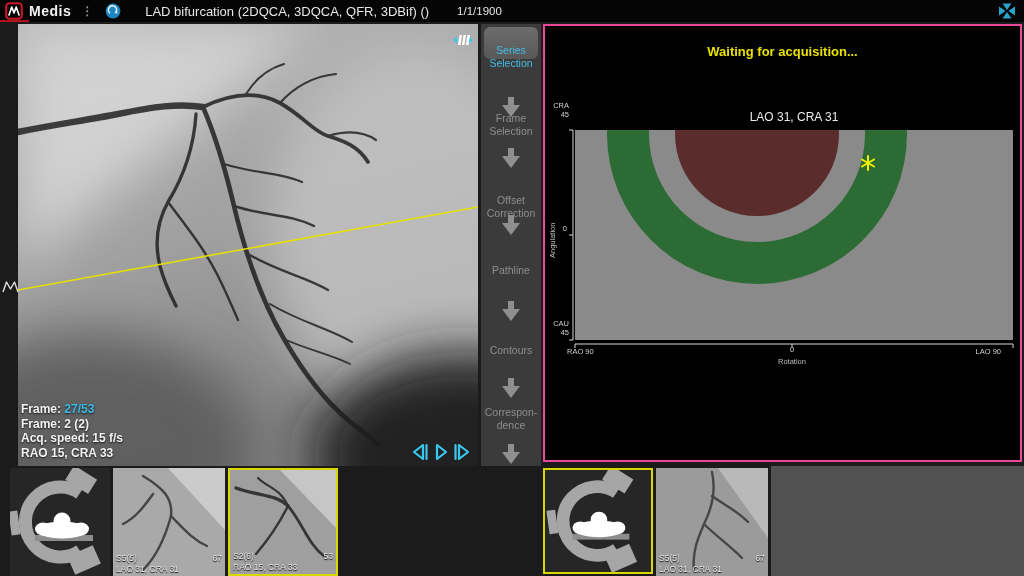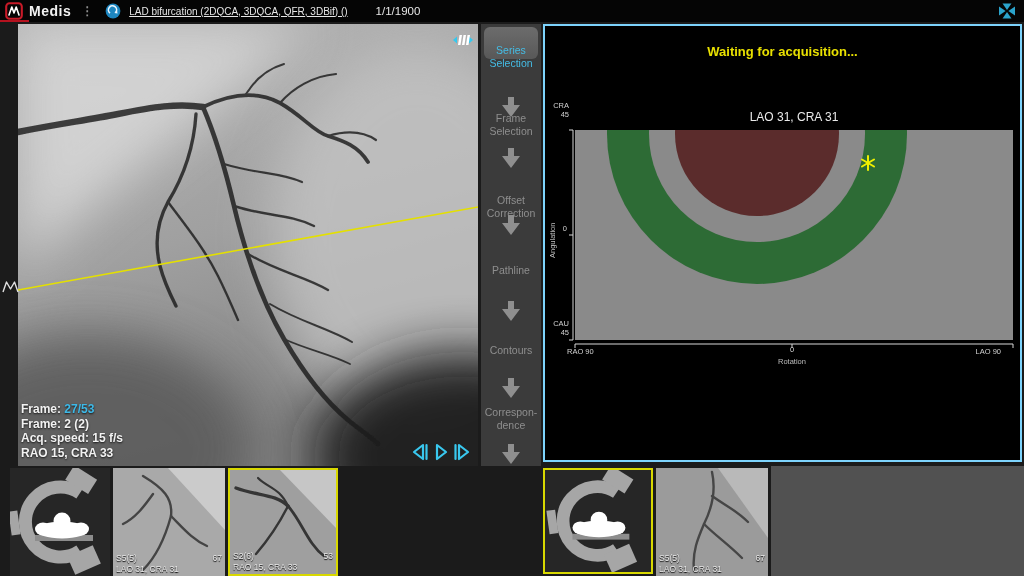--- a/index.html
+++ b/index.html
@@ -5,21 +5,21 @@
   * { box-sizing: border-box; margin: 0; padding: 0; }
   html,body { width:1024px; height:576px; background:#161616; overflow:hidden;
               font-family:"Liberation Sans", sans-serif; }
   .screen { position:relative; width:1024px; height:576px; background:#1b1b1b; }
 
   
   .titlebar { position:absolute; left:0; top:0; width:1024px; height:22px;
               background:#050505; display:flex; align-items:center; }
   .brand { color:#f2f2f2; font-size:14px; font-weight:600; letter-spacing:.5px; margin-left:5px; }
   .kebab { color:#8f8f8f; font-size:12px; font-weight:700; margin-left:10px; }
-  .tb-title { color:#e6e6e6; font-size:10px; margin-left:8px; white-space:nowrap;text-decoration:underline; }
+  .tb-title { color:#e6e6e6; font-size:13px; margin-left:24px; white-space:nowrap; }
   .tb-date  { color:#e6e6e6; font-size:11.5px; margin-left:28px; }
   .tb-spacer { flex:1; }
   .logo-underline { position:absolute; left:0; top:20px; width:29px; height:2px; background:#b5121f; }
   .mlogo { margin-left:4px; display:block; }
   .appicon { margin-left:12px; display:block; }
   .collapse { margin-right:6px; display:block; }
 
   
   .left-viewer { position:absolute; left:18px; top:24px; width:460px; height:442px;
                  background:#7f1d1d; overflow:hidden; }
@@ -37,21 +37,21 @@
   .wf-step.sel { left:3px; width:54px; height:32px; padding-top:17px; border-radius:6px;
                  background:linear-gradient(#6c6c6c,#585858); color:#45bce4; }
   .wf-arrow { position:absolute; left:18px; }
   .wf-check { position:absolute; left:15px; }
   .wf-x { position:absolute; left:7px; width:46px; height:22px; background:#2d2d2d;
           border:1px solid #b2b2b2; border-radius:4px; display:flex;
           align-items:center; justify-content:center; }
 
   
   .right-panel { position:absolute; left:543px; top:24px; width:479px; height:438px;
-                 background:#000; border:2px solid #7dd3fc; }
+                 background:#000; border:2px solid #ec4899; }
   .acq-status { position:absolute; left:0; top:18px; width:100%; text-align:center;
                 color:#e8e000; font-size:13px; font-weight:600; }
   .chart-title { position:absolute; left:30px; top:84px; width:438px; text-align:center;
                  color:#eaeaea; font-size:12px; }
   .gauge { position:absolute; left:0; top:96px; }
   .ax { position:absolute; color:#d2d2d2; font-size:7.5px; line-height:8.5px; }
   .ax-cra { left:2px; top:76px; width:22px; text-align:right; }
   .ax-y0  { left:12px; top:199px; width:10px; text-align:right; }
   .ax-cau { left:2px; top:294px; width:22px; text-align:right; }
   .ax-ylab { left:4px; top:232px; transform-origin:0 0; transform:rotate(-90deg); color:#bdbdbd; }

